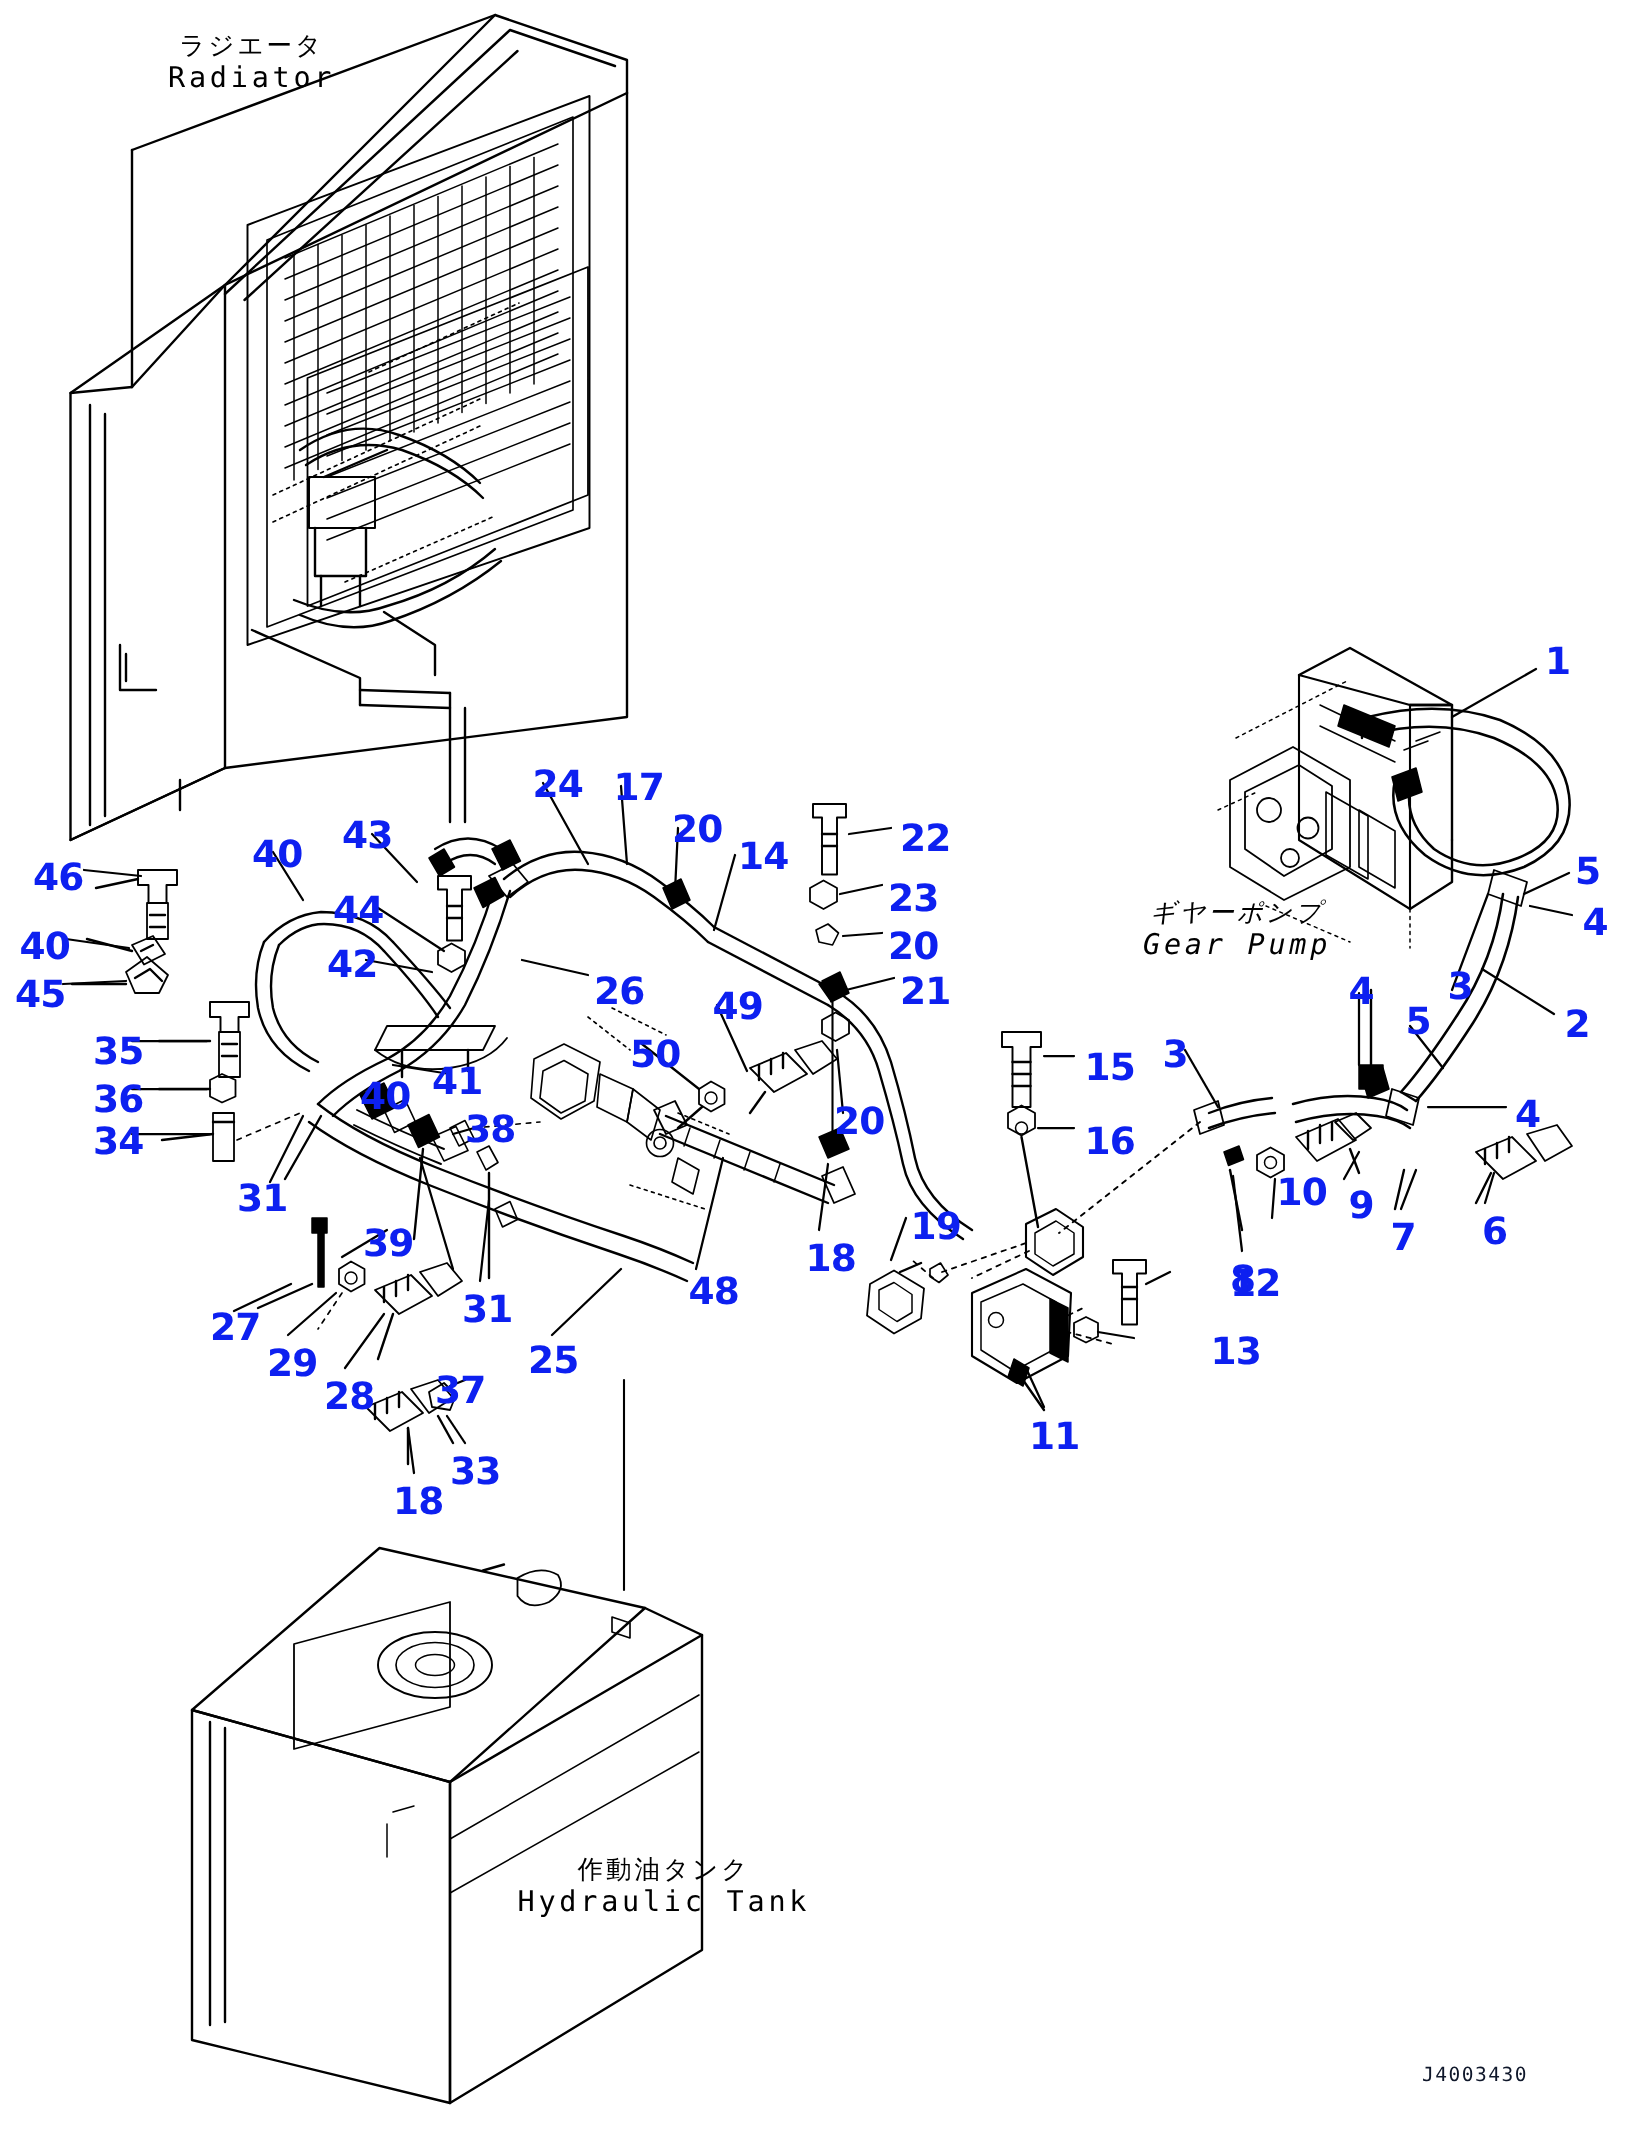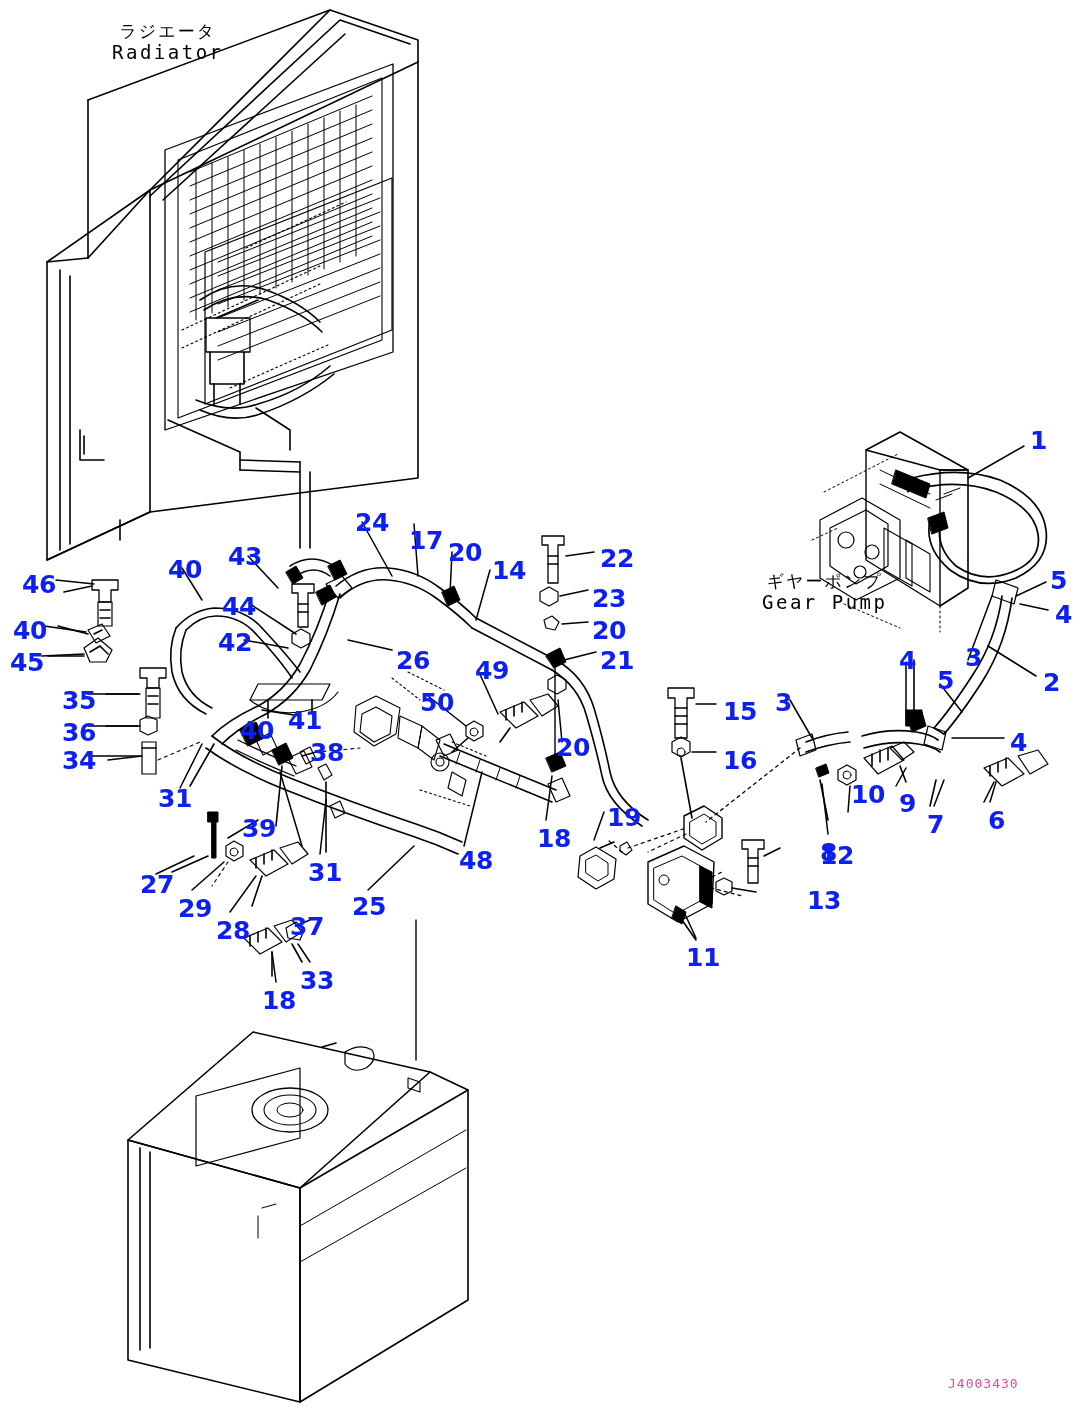--- a/index.html
+++ b/index.html
@@ -7,21 +7,21 @@
        font-family:"DejaVu Sans Mono",monospace;}
   #sheet{position:absolute;left:0;top:0;width:1090px;height:1025px;}
   svg.layer{position:absolute;left:0;top:0;width:1090px;height:1419px;}
   .callout{position:absolute;color:#0d20f0;font-family:"DejaVu Sans",sans-serif;
            font-weight:bold;font-size:25px;line-height:25px;letter-spacing:-0.5px;
            white-space:nowrap;}
   .grouplbl{position:absolute;color:#000;text-align:center;white-space:nowrap;
             font-family:"DejaVu Sans Mono",monospace;}
   .grouplbl .jp{display:block;font-size:17px;line-height:19px;letter-spacing:2px;}
   .grouplbl .en{display:block;font-size:19px;line-height:22px;letter-spacing:2.5px;}
-  .drawno{position:absolute;color:#ec4899;font-size:13px;letter-spacing:1px;
+  .drawno{position:absolute;color:#0f172a;font-size:13px;letter-spacing:1px;
           font-family:"DejaVu Sans Mono",monospace;}
 </style>
 </head>
 <body>
 
 <div id="sheet">
 
   <svg class="layer" viewBox="0 0 1090 1419" xmlns="http://www.w3.org/2000/svg">
     <g fill="none" stroke="#000" stroke-width="1.6" stroke-linecap="round" stroke-linejoin="round">
 
@@ -508,25 +508,29 @@
         <path d="M368,890 L414,846"></path>
       </g>
     </g>
   </svg>
 
   <div class="grouplbl" style="left:112px;top:22px;">
     <span class="jp">ラジエータ</span>
     <span class="en">Radiator</span>
   </div>
 
-  <div class="grouplbl" style="left:762px;top:572px;">
+  <div class="grouplbl" style="left:762px;top:600px;font-style:italic;">
     <span class="jp">ギヤーポンプ</span>
     <span class="en">Gear Pump</span>
   </div>
 
+  <div class="grouplbl" style="left:345px;top:1238px;">
+    <span class="jp">作動油タンク</span>
+    <span class="en">Hydraulic Tank</span>
+  </div>
 
   <div class="drawno" style="left:948px;top:1376px;">J4003430</div>
 
   <div id="callout-layer">
       <div class="callout" style="left: 1030px; top: 428px;">1</div>
       <div class="callout" style="left: 1050px; top: 568px;">5</div>
       <div class="callout" style="left: 1055px; top: 602px;">4</div>
       <div class="callout" style="left: 899px; top: 648px;">4</div>
       <div class="callout" style="left: 965px; top: 645px;">3</div>
       <div class="callout" style="left: 937px; top: 668px;">5</div>
@@ -545,21 +549,21 @@
       <div class="callout" style="left: 686px; top: 945px;">11</div>
       <div class="callout" style="left: 600px; top: 546px;">22</div>
       <div class="callout" style="left: 592px; top: 586px;">23</div>
       <div class="callout" style="left: 592px; top: 618px;">20</div>
       <div class="callout" style="left: 600px; top: 648px;">21</div>
       <div class="callout" style="left: 556px; top: 735px;">20</div>
       <div class="callout" style="left: 607px; top: 805px;">19</div>
       <div class="callout" style="left: 537px; top: 826px;">18</div>
       <div class="callout" style="left: 492px; top: 558px;">14</div>
       <div class="callout" style="left: 448px; top: 540px;">20</div>
-      <div class="callout" style="left: 409px; top: 512px; margin-top: 16px;">17</div>
+      <div class="callout" style="left: 409px; top: 512px;">17</div>
       <div class="callout" style="left: 355px; top: 510px;">24</div>
       <div class="callout" style="left: 396px; top: 648px;">26</div>
       <div class="callout" style="left: 475px; top: 658px;">49</div>
       <div class="callout" style="left: 420px; top: 690px;">50</div>
       <div class="callout" style="left: 459px; top: 848px;">48</div>
       <div class="callout" style="left: 22px; top: 572px;">46</div>
       <div class="callout" style="left: 13px; top: 618px;">40</div>
       <div class="callout" style="left: 10px; top: 650px;">45</div>
       <div class="callout" style="left: 62px; top: 688px;">35</div>
       <div class="callout" style="left: 62px; top: 720px;">36</div>

